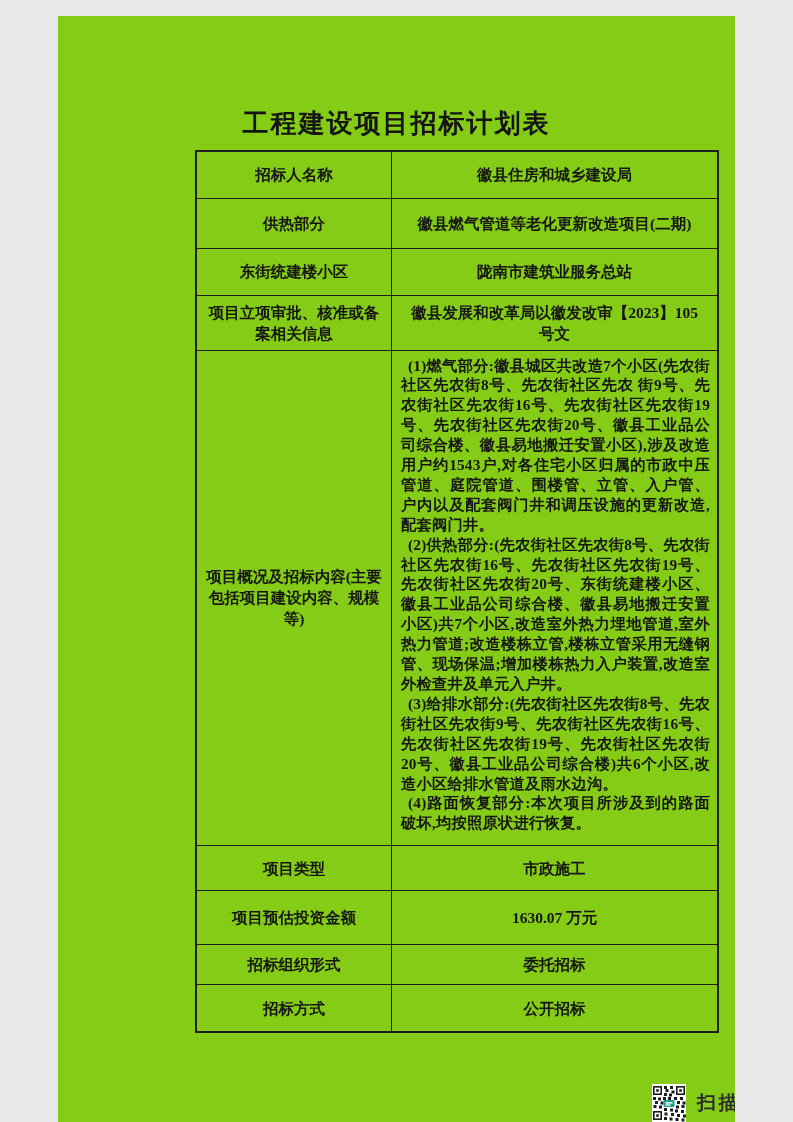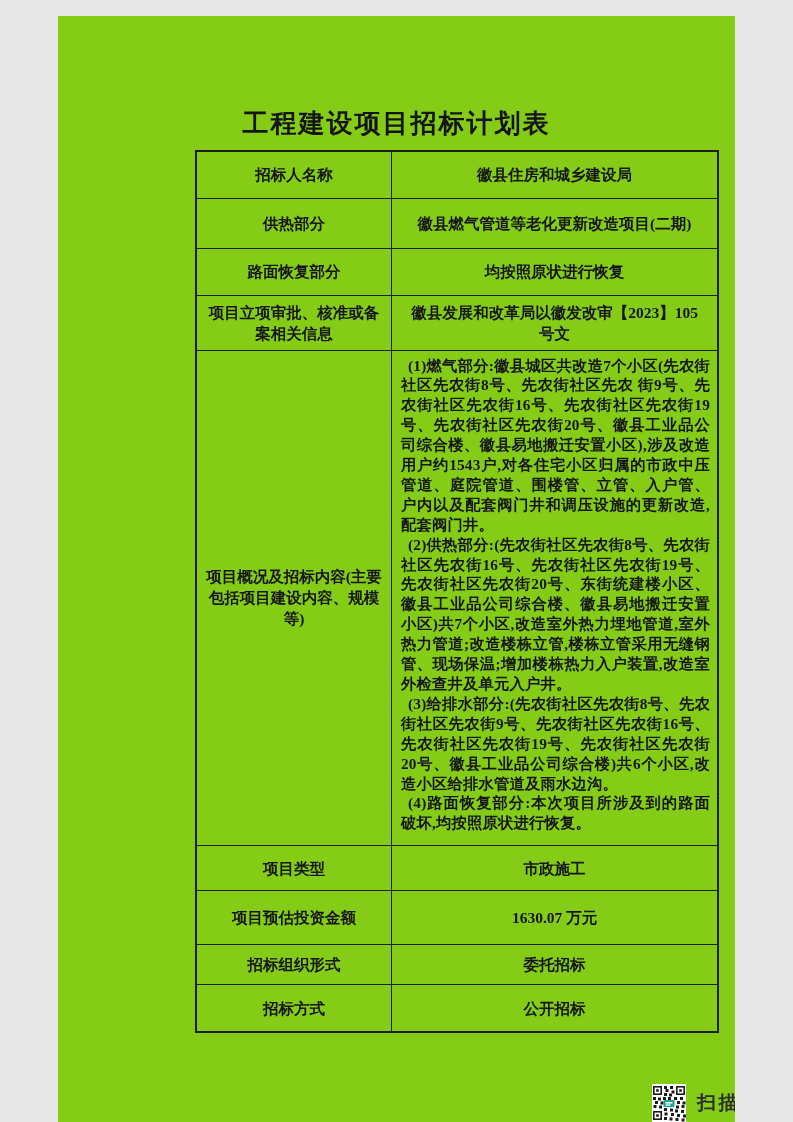--- a/index.html
+++ b/index.html
@@ -99,22 +99,22 @@
     <tbody>
         <tr style="height:47px;">
       <td class="label-cell">招标人名称</td>
       <td class="value-cell">徽县住房和城乡建设局</td>
     </tr>
     <tr style="height:50px;">
       <td class="label-cell">供热部分</td>
       <td class="value-cell">徽县燃气管道等老化更新改造项目(二期)</td>
     </tr>
     <tr style="height:47px;">
-      <td class="label-cell">路面恢复部分</td>
-      <td class="value-cell">均按照原状进行恢复</td>
+      <td class="label-cell">东街统建楼小区</td>
+      <td class="value-cell">陇南市建筑业服务总站</td>
     </tr>
     <tr style="height:55px;">
       <td class="label-cell">项目立项审批、核准或备案相关信息</td>
       <td class="value-cell">徽县发展和改革局以徽发改审【2023】105 号文</td>
     </tr>
     <tr style="height:445px;">
       <td class="label-cell">项目概况及招标内容(主要包括项目建设内容、规模等)</td>
       <td class="value-cell-long">
         <p>(1)燃气部分:徽县城区共改造7个小区(先农街社区先农街8号、先农街社区先农 街9号、先农街社区先农街16号、先农街社区先农街19号、先农街社区先农街20号、徽县工业品公司综合楼、徽县易地搬迁安置小区),涉及改造用户约1543户,对各住宅小区归属的市政中压管道、庭院管道、围楼管、立管、入户管、户内以及配套阀门井和调压设施的更新改造,配套阀门井。</p>
         <p>(2)供热部分:(先农街社区先农街8号、先农街社区先农街16号、先农街社区先农街19号、先农街社区先农街20号、东街统建楼小区、徽县工业品公司综合楼、徽县易地搬迁安置小区)共7个小区,改造室外热力埋地管道,室外热力管道;改造楼栋立管,楼栋立管采用无缝钢管、现场保温;增加楼栋热力入户装置,改造室外检查井及单元入户井。</p>

